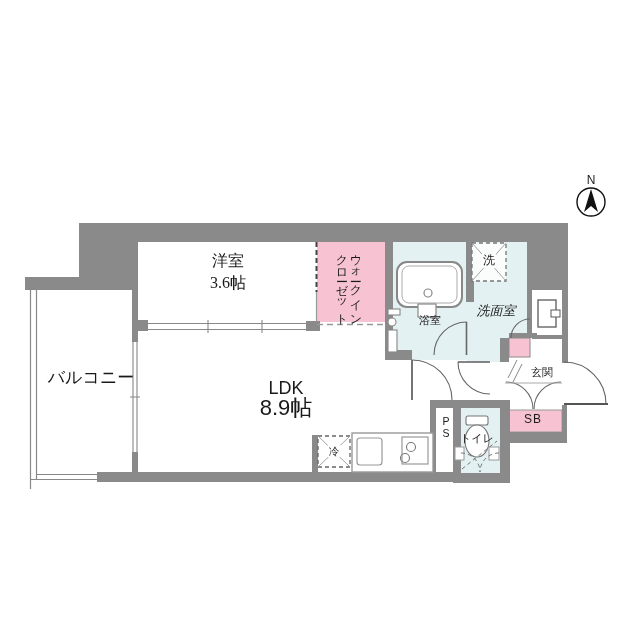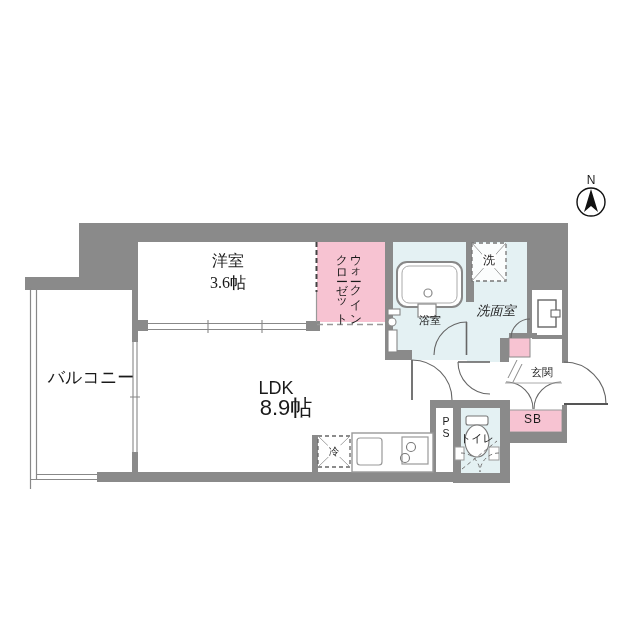--- a/index.html
+++ b/index.html
@@ -162,21 +162,21 @@
 
   <div class="lbl" style="left:228px;top:261px;font-size:16px;">洋室</div>
   <div class="lbl" style="left:228px;top:283px;font-size:16px;font-family:Liberation Serif, serif;">3.6帖</div>
 
   <div class="lbl vert" style="left:348px;top:283px;font-size:12px;">
       <span>ウォークイン</span>
       <span>クローゼット</span>
     </div>
 
   <div class="lbl" style="left:91px;top:378px;font-size:17px;">バルコニー</div>
-  <div class="lbl" style="left:276px;top:388px;font-size:18px;">LDK</div>
+  <div class="lbl" style="left:286px;top:388px;font-size:18px;">LDK</div>
   <div class="lbl" style="left:286px;top:408px;font-size:22px;">8.9帖</div>
   <div class="lbl" style="left:430px;top:320px;font-size:11px;">浴室</div>
   <div class="lbl onfix" style="left:489px;top:261px;font-size:12px;">洗</div>
   <div class="lbl" style="left:496px;top:311px;font-size:13px;font-style:italic;">洗面室</div>
   <div class="lbl" style="left:542px;top:372px;font-size:11px;">玄関</div>
   <div class="lbl" style="left:533px;top:420px;font-size:12px;letter-spacing:1px;">SB</div>
   <div class="lbl" style="left:477px;top:438px;font-size:11px;">トイレ</div>
 
   <div class="lbl" style="left:446px;top:427px;font-size:10.5px;">
       <span style="display:block;">P</span>

